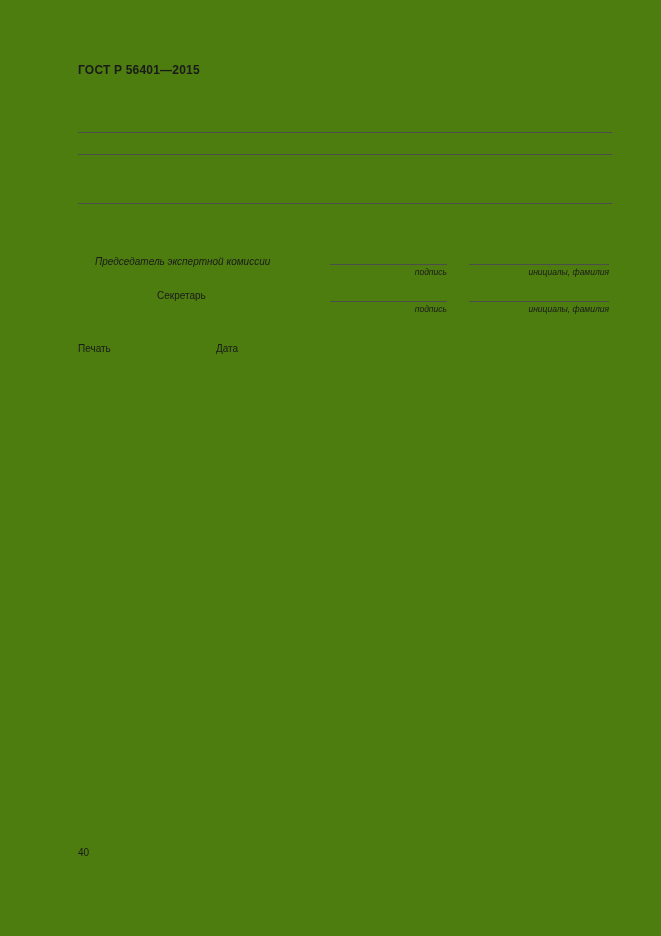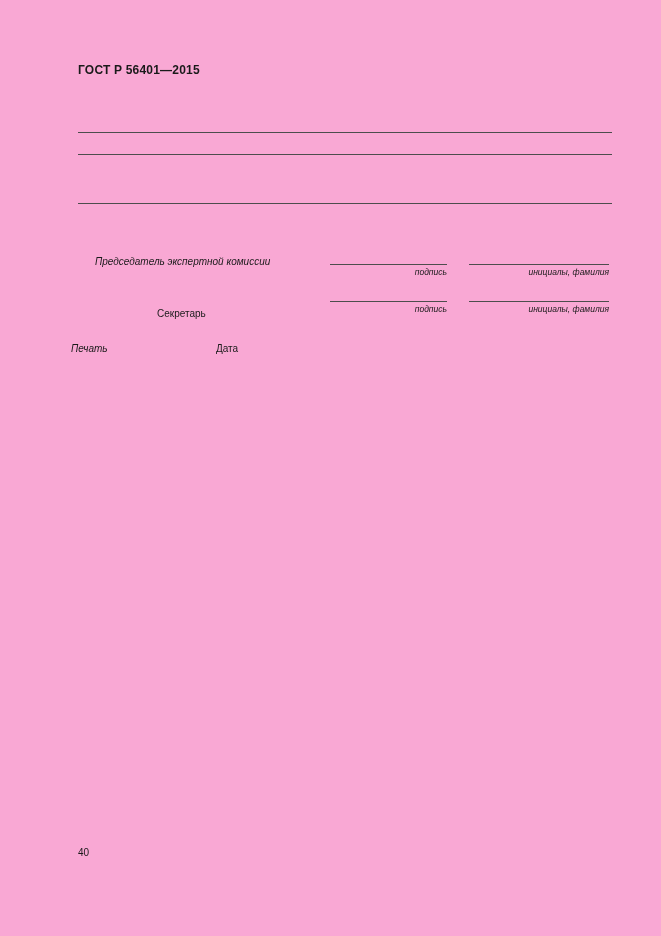--- a/index.html
+++ b/index.html
@@ -4,21 +4,21 @@
 <style>
   html, body {
     margin: 0;
     padding: 0;
     background: #ffffff;
   }
   .page {
     position: relative;
     width: 661px;
     height: 936px;
-    background: #f9a8d4;
+    background: #4d7c0f;
     font-family: "Liberation Sans", sans-serif;
     color: #1a1a1a;
     overflow: hidden;
   }
   .abs { position: absolute; }
 
   .gost-header {
     left: 78px;
     top: 63px;
     font-size: 12px;
@@ -98,28 +98,28 @@
   <div class="abs sig-role" style="left: 95px; top: 256px; font-style: italic;">Председатель экспертной комиссии</div>
   <div class="abs sig-slot" style="left: 330px; top: 264px; width: 117px;">
     <div class="sig-line"></div>
     <div class="sig-caption">подпись</div>
   </div>
   <div class="abs sig-slot" style="left: 469px; top: 264px; width: 140px;">
     <div class="sig-line"></div>
     <div class="sig-caption">инициалы, фамилия</div>
   </div>
 
-  <div class="abs sig-role" style="left: 157px; top: 308px; text-align: right;">Секретарь</div>
+  <div class="abs sig-role" style="left: 157px; top: 290px; text-align: right;">Секретарь</div>
   <div class="abs sig-slot" style="left: 330px; top: 301px; width: 117px;">
     <div class="sig-line"></div>
     <div class="sig-caption">подпись</div>
   </div>
   <div class="abs sig-slot" style="left: 469px; top: 301px; width: 140px;">
     <div class="sig-line"></div>
     <div class="sig-caption">инициалы, фамилия</div>
   </div>
 
-  <div class="abs small-label" style="left: 71px; top: 343px; font-style: italic;">Печать</div>
+  <div class="abs small-label" style="left: 78px; top: 343px;">Печать</div>
   <div class="abs small-label" style="left: 200px; top: 343px; margin-left: 16px;">Дата</div>
 
   <div class="abs page-number">40</div>
 
 </div>
 
 </body></html>

